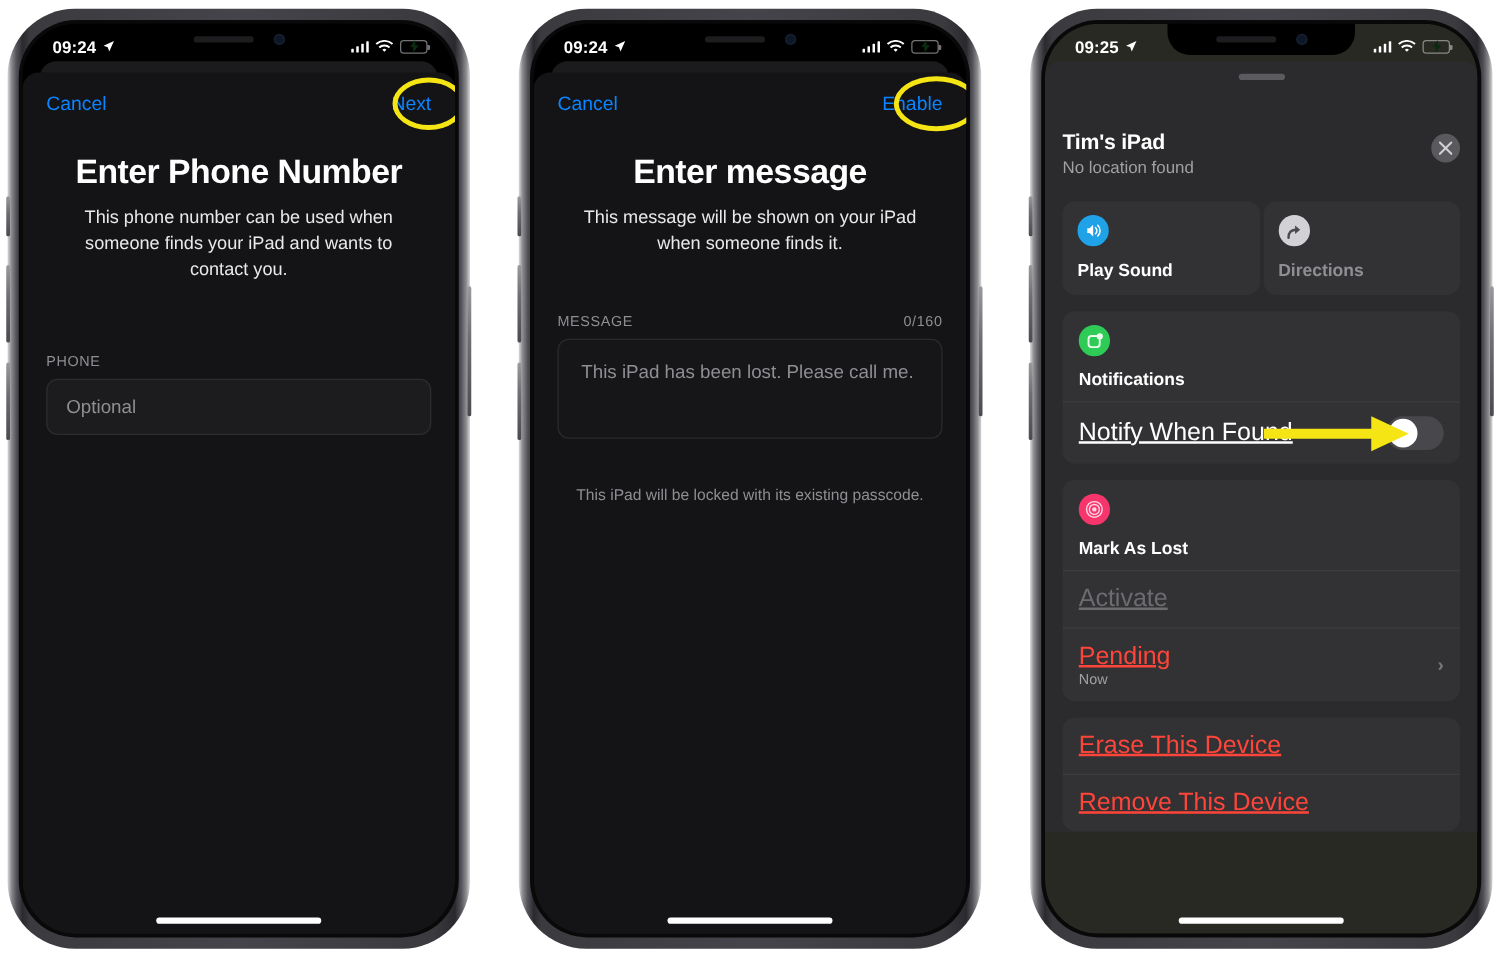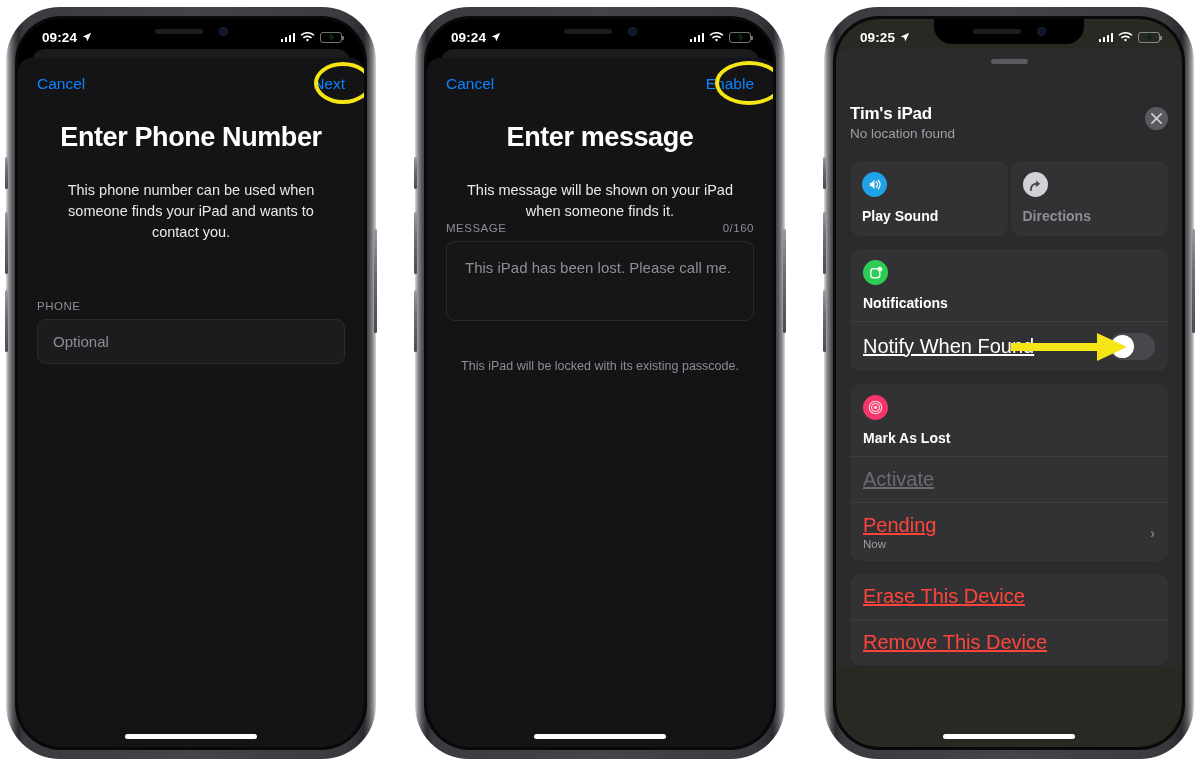--- a/index.html
+++ b/index.html
@@ -129,21 +129,21 @@
     border-radius: 50%;
     pointer-events: none;
     z-index: 50;
   }
   .sheet-title {
     color: #fff; font-size: 27px; font-weight: bold;
     text-align: center; margin-top: 16px; letter-spacing: -.4px;
   }
   .sheet-sub {
     color: #e9e9ea; font-size: 14.5px; line-height: 21px;
-    text-align: center; margin-top: 27px; padding: 0 10px;
+    text-align: center; margin-top: 11px; padding: 0 10px;
   }
   .field-label-row {
     display: flex; justify-content: space-between; align-items: baseline;
     color: #8e8e93; font-size: 11.5px; letter-spacing: .5px;
   }
   .input-box {
     background: #1c1c1e;
     border: 1px solid #2c2c2e;
     border-radius: 9px;
     color: #8e8e93;
@@ -344,21 +344,21 @@
 
       <div class="sheet">
         <div class="sheet-nav">
           <span class="nav-link">Cancel</span>
           <span class="nav-link right">Enable</span>
           <span class="ring" style="right:-10px; top:3px; width:68px; height:44px;"></span>
         </div>
         <div class="sheet-title">Enter message</div>
         <div class="sheet-sub">This message will be shown on your iPad when someone finds it.</div>
 
-        <div style="">
+        <div style="margin-top:46px;">
           <div class="field-label-row">
             <span>MESSAGE</span>
             <span>0/160</span>
           </div>
           <div class="textarea-box">This iPad has been lost. Please call me.</div>
           <div class="footnote">This iPad will be locked with its existing passcode.</div>
         </div>
       </div>
 
       <div class="homebar"></div>

